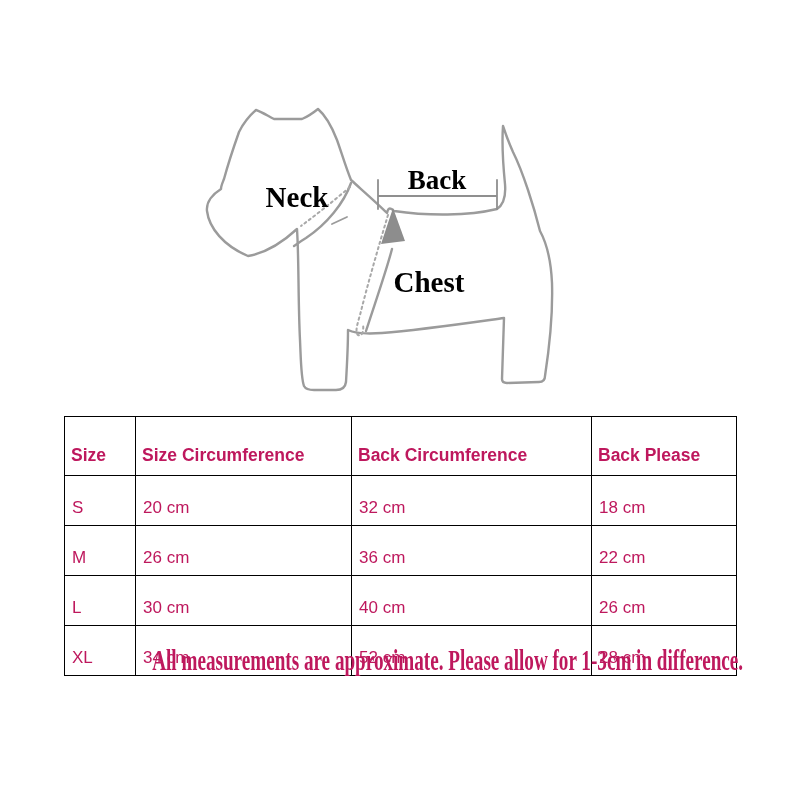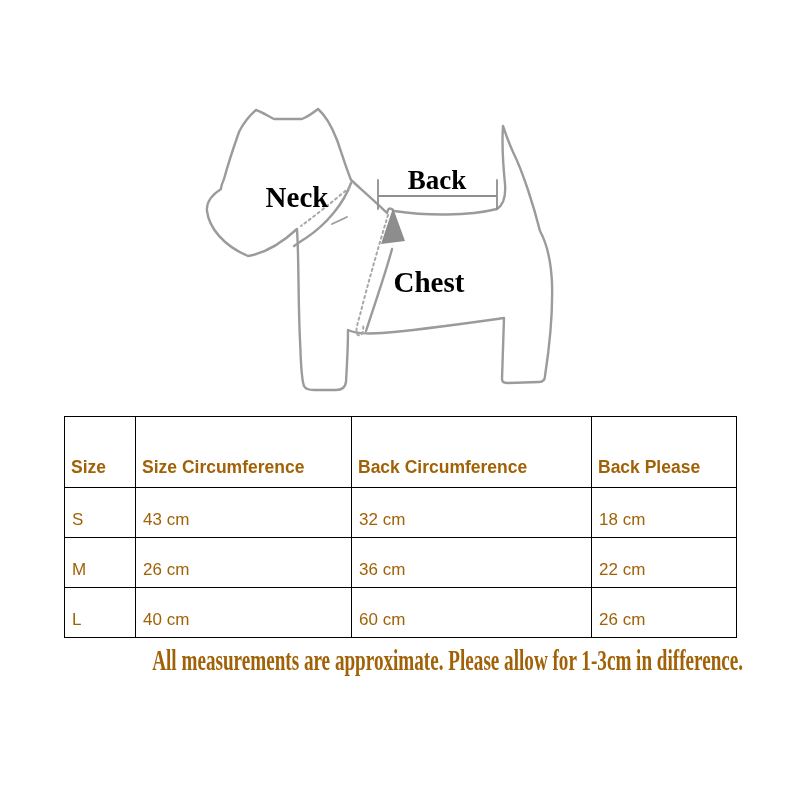--- a/index.html
+++ b/index.html
@@ -7,21 +7,21 @@
     padding: 0;
     background: #ffffff;
   }
   .page {
     position: relative;
     width: 800px;
     height: 800px;
     background: #ffffff;
     overflow: hidden;
     font-family: "Liberation Sans", sans-serif;
-    color: #a16207;
+    color: #be185d;
   }
   .diagram-svg {
     position: absolute;
     left: 0;
     top: 0;
   }
   .diagram-svg path, .diagram-svg line, .diagram-svg polyline {
     fill: none;
     stroke-linecap: round;
     stroke-linejoin: round;
@@ -49,21 +49,21 @@
     border: 1px solid #000000;
     text-align: left;
     vertical-align: bottom;
     overflow: hidden;
     white-space: nowrap;
   }
   .size-table th {
     font-size: 17.5px;
     font-weight: bold;
     height: 45px;
-    padding: 16px 0 9px 6px;
+    padding: 4px 0 9px 6px;
   }
   .size-table td {
     font-size: 17px;
     font-weight: normal;
     height: 42px;
     padding: 0 0 7px 7px;
   }
   .col-size  { width: 64px; }
   .col-neck  { width: 209px; }
   .col-chest { width: 233px; }
@@ -151,35 +151,41 @@
       <tr>
         <th class="col-size">Size</th>
         <th class="col-neck">Size Circumference</th>
         <th class="col-chest">Back Circumference</th>
         <th class="col-back">Back Please</th>
       </tr>
     </thead>
     <tbody>
       <tr>
         <td>S</td>
-        <td>43 cm</td>
+        <td>20 cm</td>
         <td>32 cm</td>
         <td>18 cm</td>
       </tr>
       <tr>
         <td>M</td>
         <td>26 cm</td>
         <td>36 cm</td>
         <td>22 cm</td>
       </tr>
       <tr>
         <td>L</td>
+        <td>30 cm</td>
         <td>40 cm</td>
-        <td>60 cm</td>
         <td>26 cm</td>
+      </tr>
+      <tr>
+        <td>XL</td>
+        <td>34 cm</td>
+        <td>52 cm</td>
+        <td>28 cm</td>
       </tr>
     </tbody>
   </table>
 
   <div class="note-wrap">
     <span class="note-text">All measurements are approximate. Please allow for 1-3cm in difference.</span>
   </div>
 
 </div>
 

